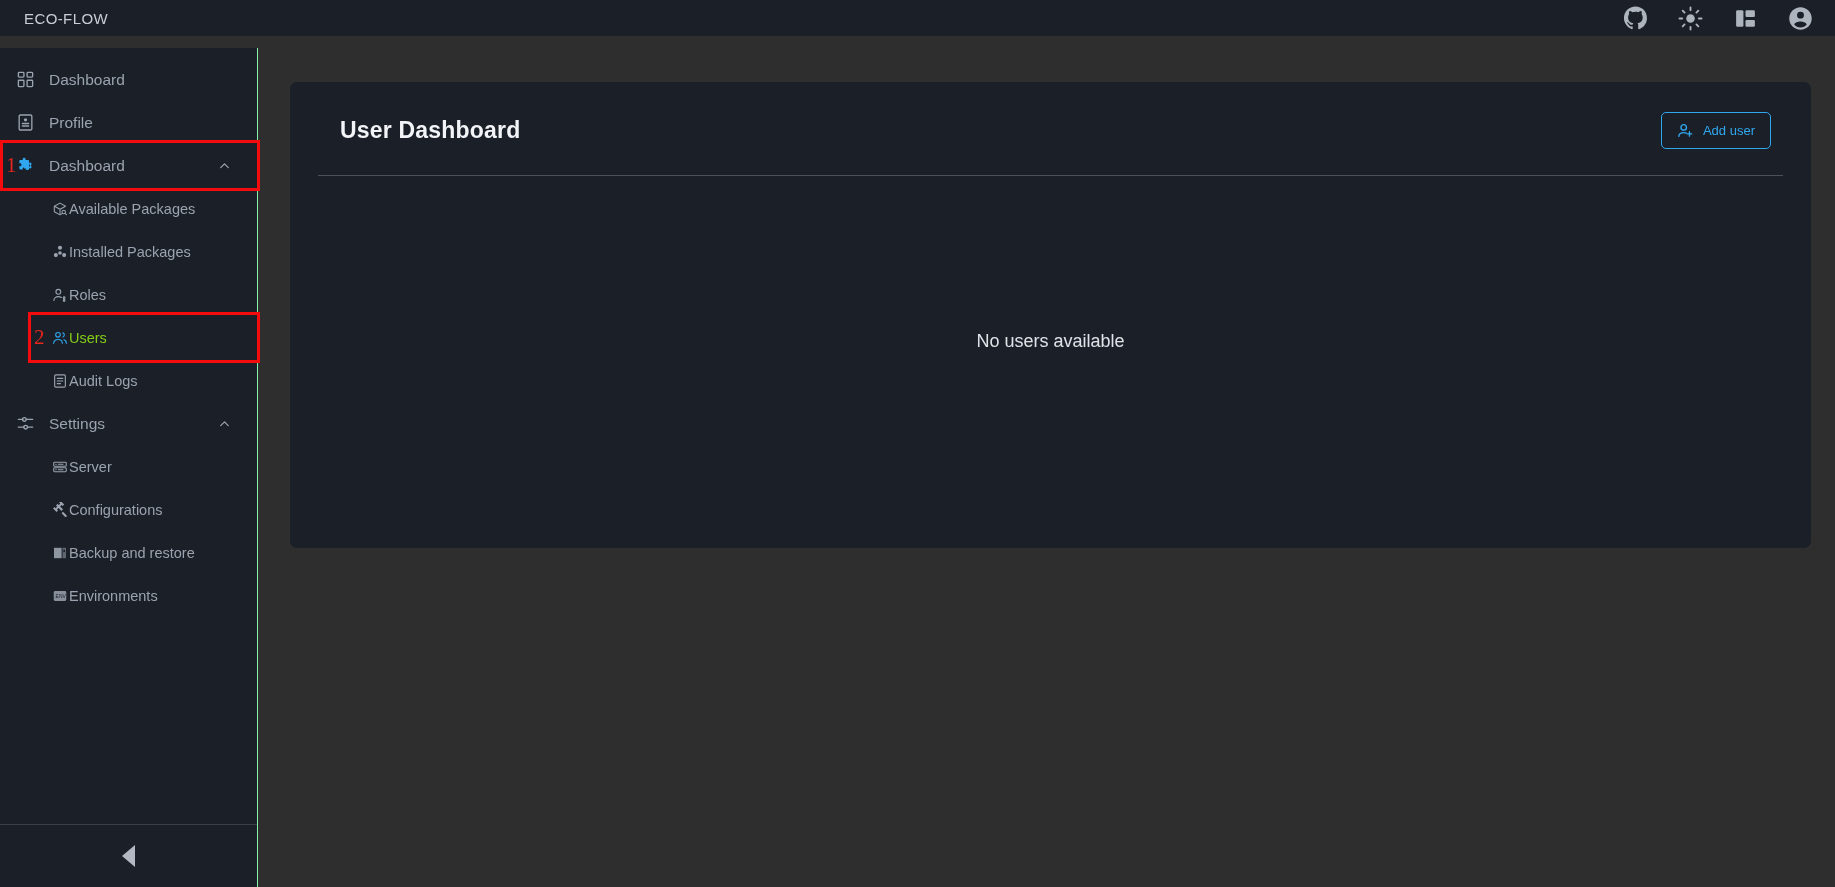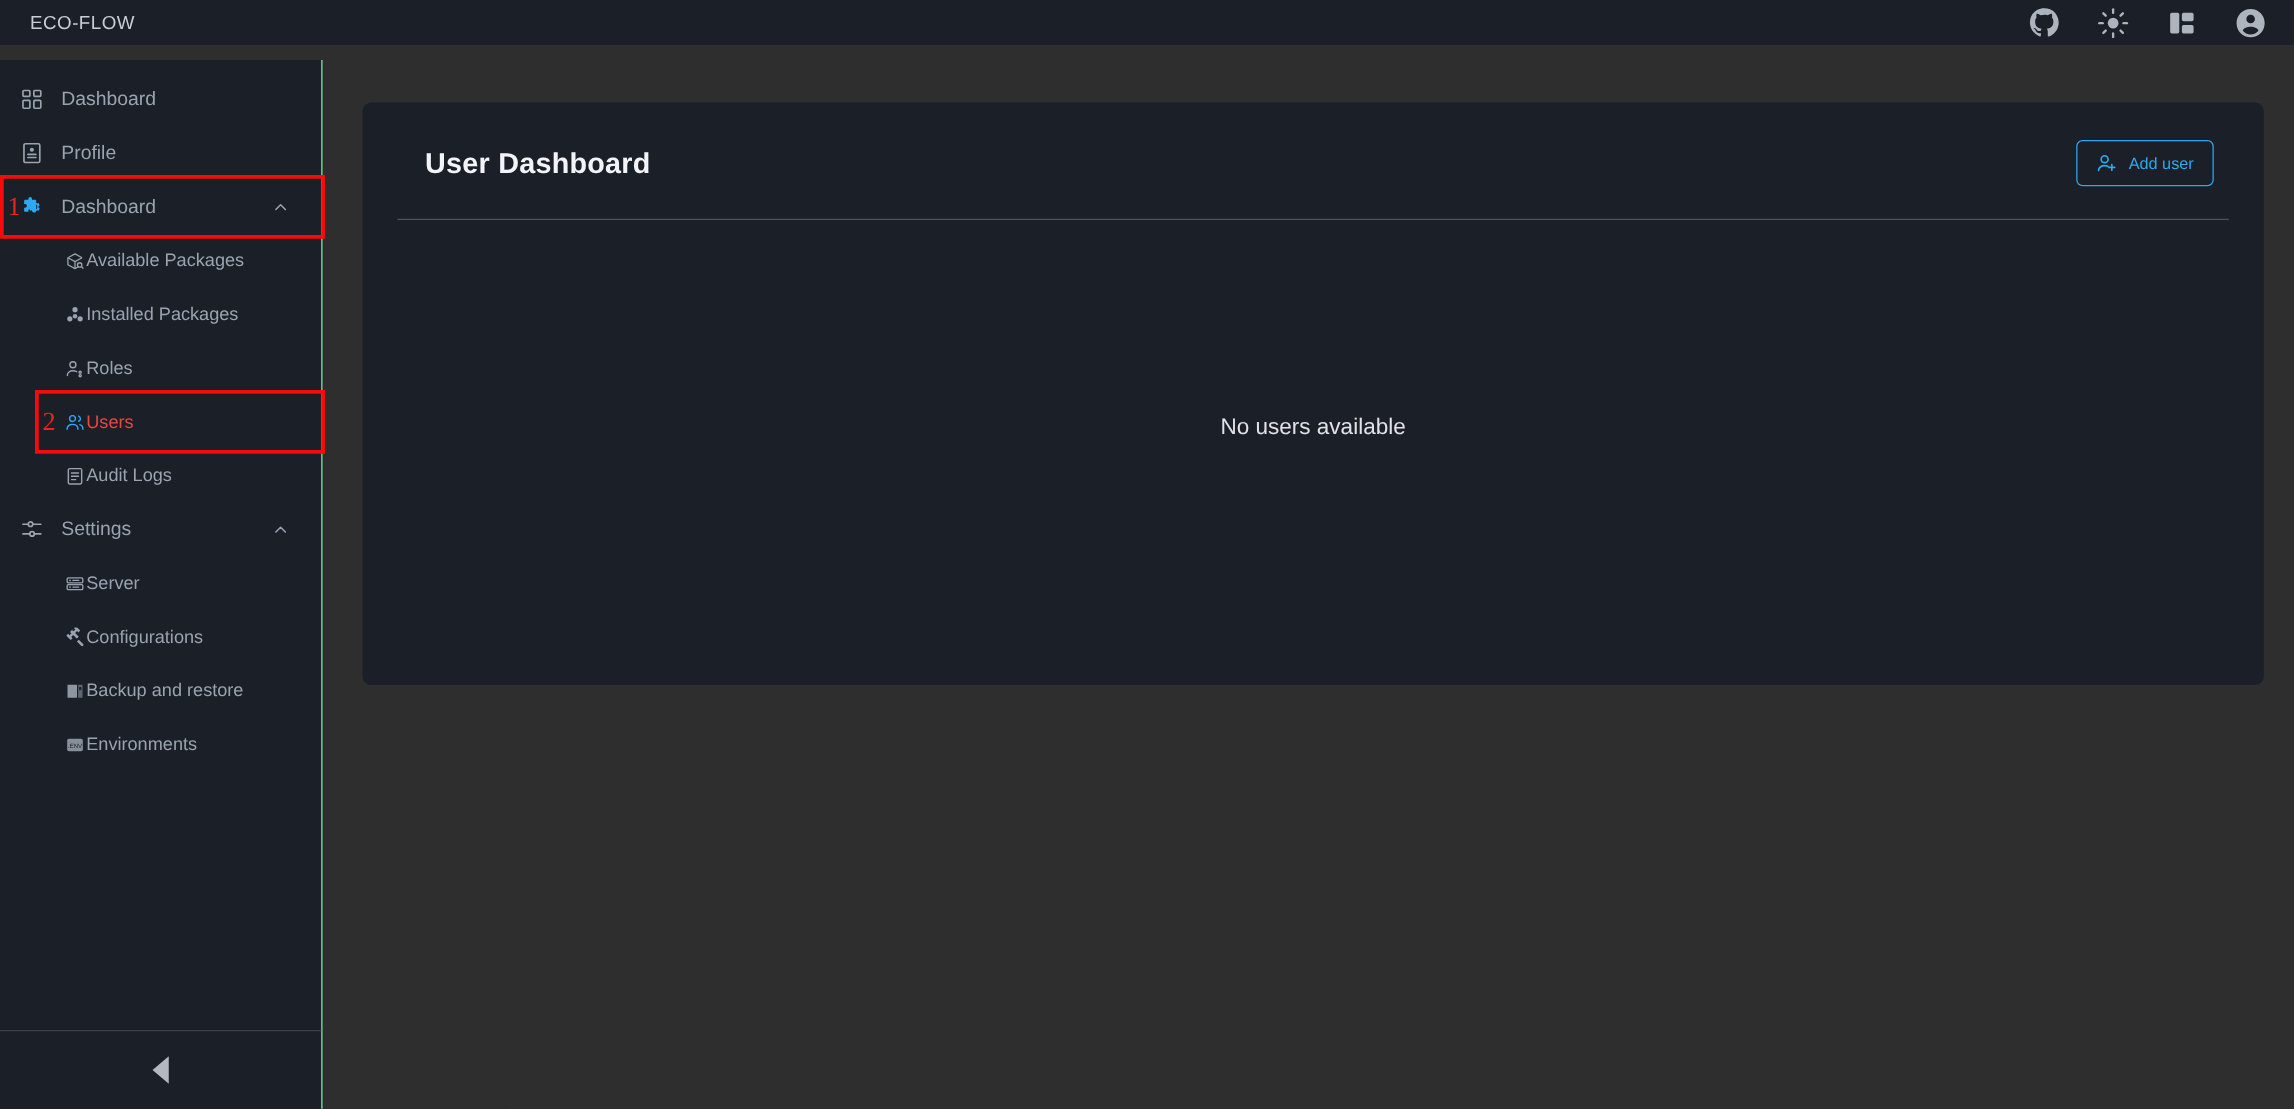--- a/index.html
+++ b/index.html
@@ -251,21 +251,21 @@
       </div>
       <div class="nav-row child accent">
         <span class="nav-icon" style="color: rgb(47, 168, 240);">
           <svg viewBox="0 0 24 24" fill="none" stroke="currentColor" stroke-width="1.7">
             <circle cx="9" cy="7.2" r="3.5"></circle>
             <path d="M2.5 20c0-3.7 2.9-5.8 6.5-5.8S15.5 16.3 15.5 20" stroke-linecap="round"></path>
             <path d="M16.3 4.3a3.3 3.3 0 010 6.2" stroke-linecap="round"></path>
             <path d="M17.8 14.6c2.2.5 3.7 2.2 3.7 5.4" stroke-linecap="round"></path>
           </svg>
         </span>
-        <span class="nav-label" style="color: #ef4444;">Users</span>
+        <span class="nav-label" style="color: #84cc16;">Users</span>
       </div>
       <div class="nav-row child">
         <span class="nav-icon">
           <svg viewBox="0 0 24 24" fill="none" stroke="currentColor" stroke-width="1.7">
             <rect x="4" y="2.8" width="16" height="18.4" rx="1.6"></rect>
             <path d="M7.8 8h8.4M7.8 12h8.4M7.8 16h5" stroke-linecap="round"></path>
           </svg>
         </span>
         <span class="nav-label">Audit Logs</span>
       </div>

